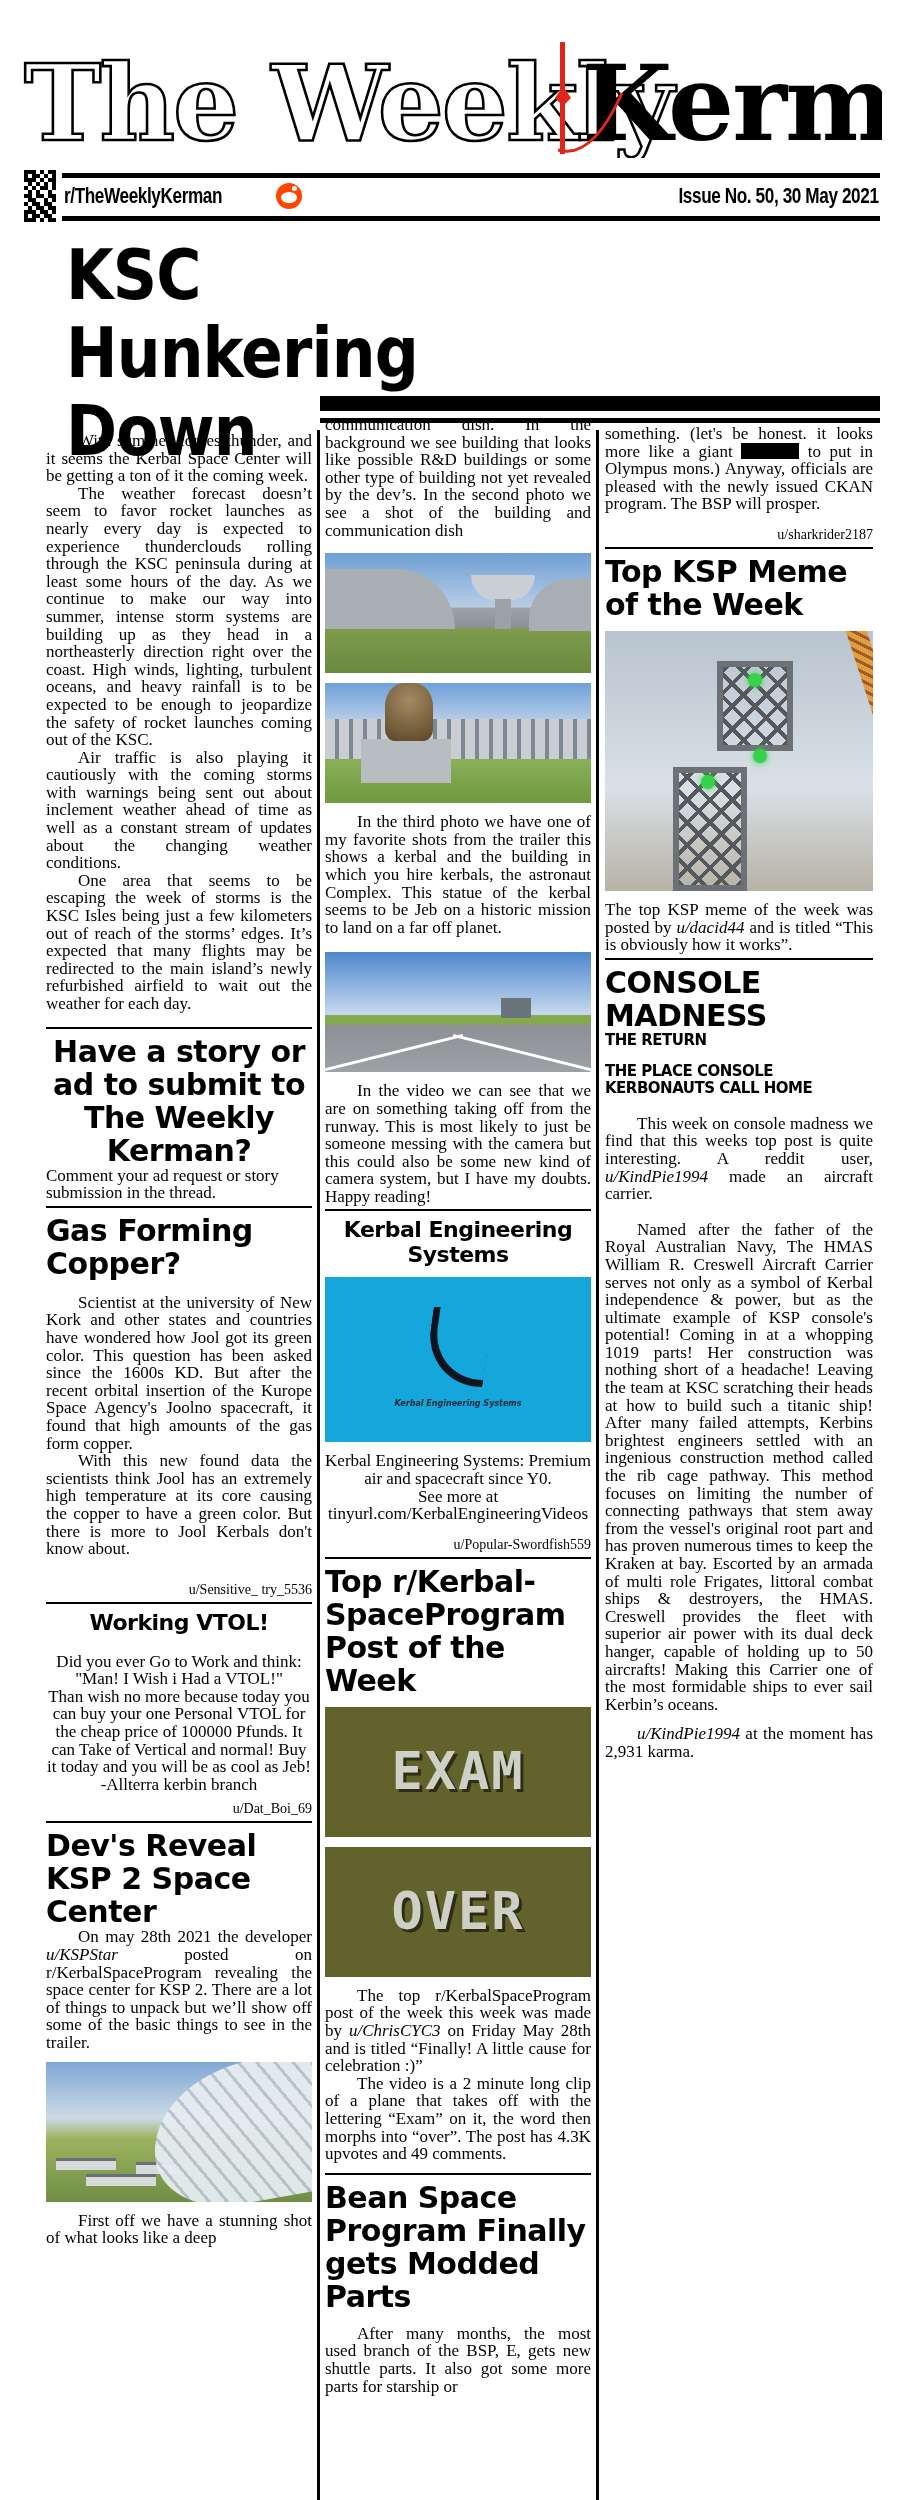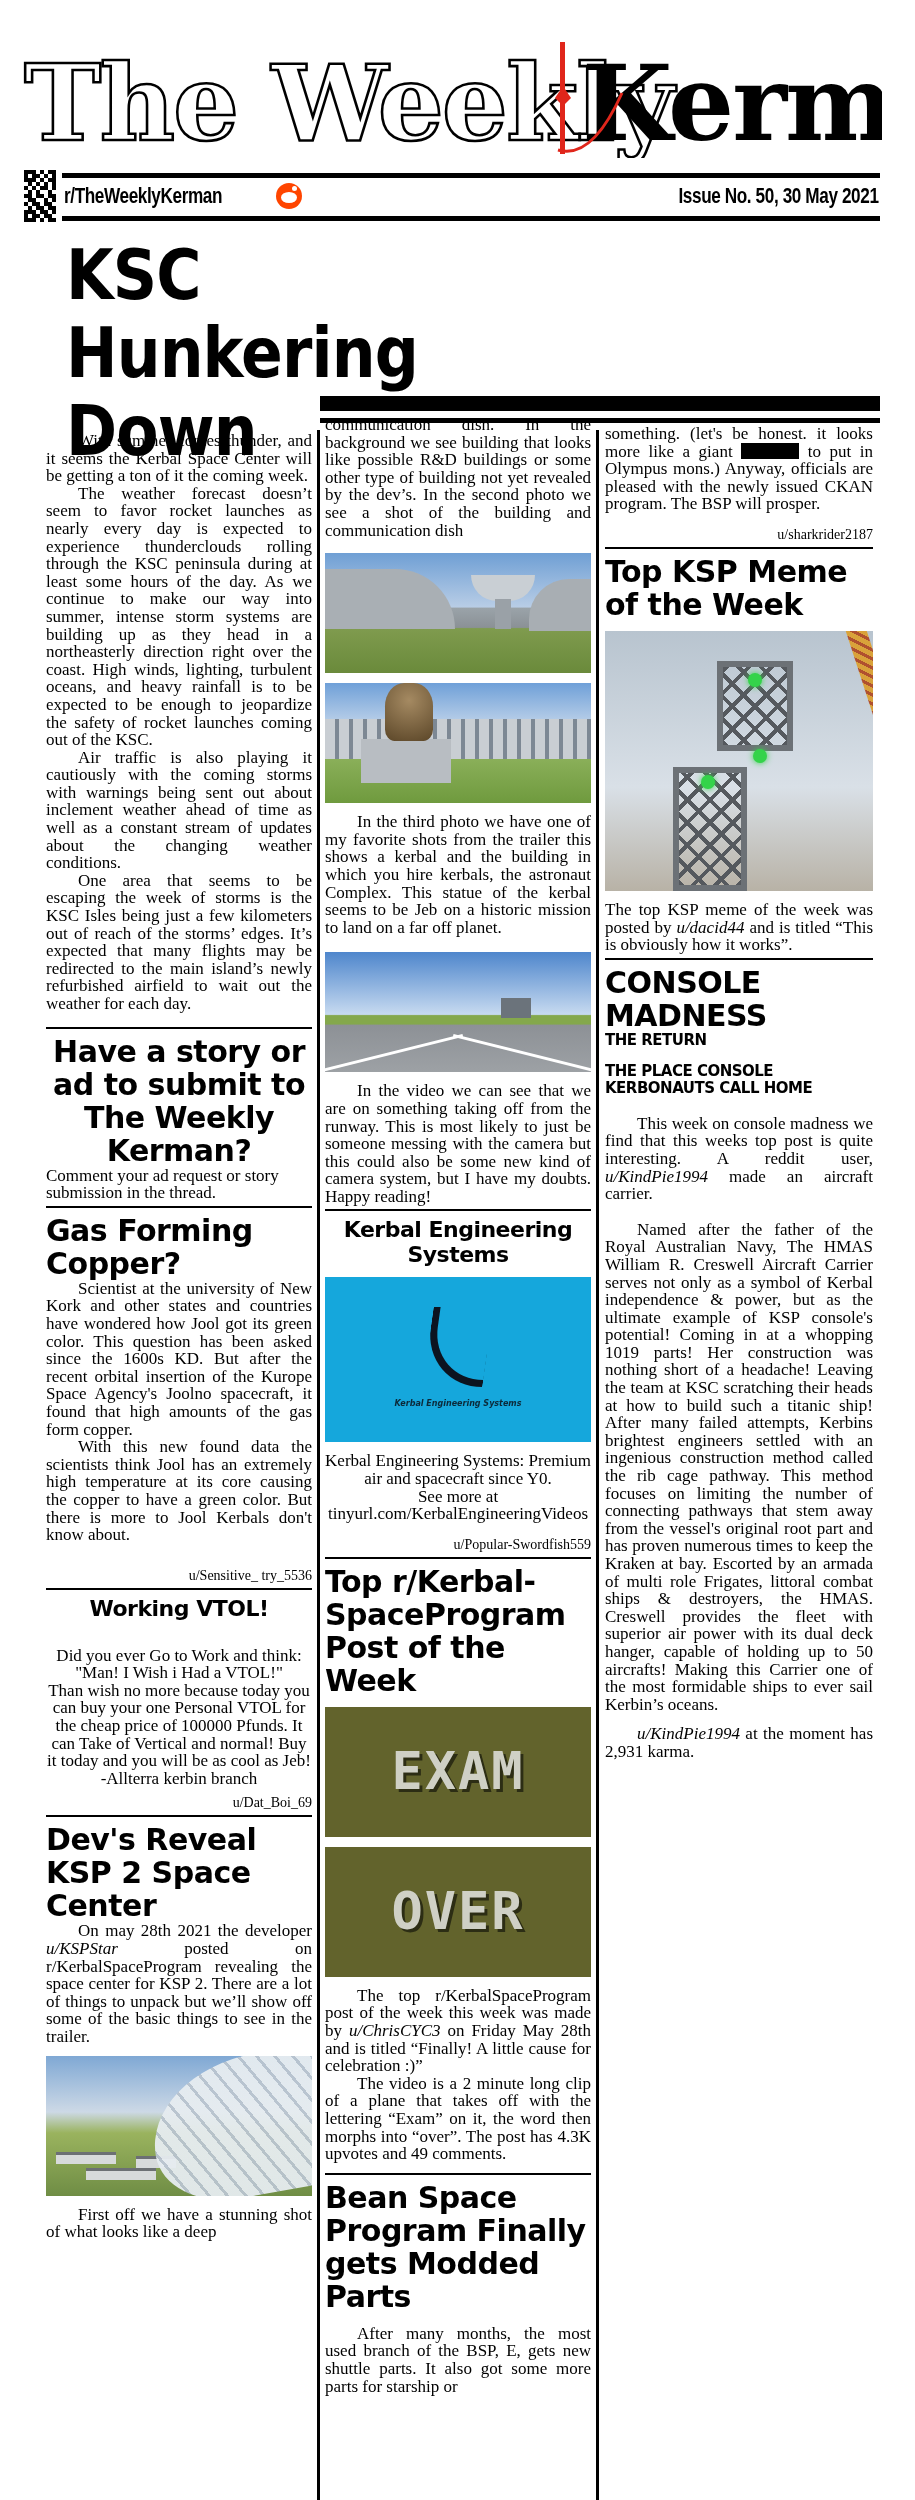--- a/index.html
+++ b/index.html
@@ -216,28 +216,28 @@
     <p class="body">Air traffic is also playing it cautiously with the coming storms with warnings being sent out about inclement weather ahead of time as well as a constant stream of updates about the changing weather conditions.</p>
     <p class="body">One area that seems to be escaping the week of storms is the KSC Isles being just a few kilometers out of reach of the storms’ edges. It’s expected that many flights may be redirected to the main island’s newly refurbished airfield to wait out the weather for each day.</p>
   </article>
   <hr class="sep" style="margin-top:14px;">
   <section>
     <h2 class="h-sans h-center h-big">Have a story or ad to submit to The Weekly Kerman?</h2>
     <p>Comment your ad request or story submission in the thread.</p>
   </section>
   <hr class="sep">
   <article>
-    <h2 class="h-sans h-big" style="">Gas Forming Copper?</h2>
+    <h2 class="h-sans h-big" style="margin-bottom:14px;">Gas Forming Copper?</h2>
     <p class="body">Scientist at the university of New Kork and other states and countries have wondered how Jool got its green color. This question has been asked since the 1600s KD. But after the recent orbital insertion of the Kurope Space Agency's Joolno spacecraft, it found that high amounts of the gas form copper.</p>
     <p class="body">With this new found data the scientists think Jool has an extremely high temperature at its core causing the copper to have a green color. But there is more to Jool Kerbals don't know about.</p>
     <div class="byline" style="margin-top:24px;">u/Sensitive_ try_5536</div>
   </article>
   <hr class="sep">
   <section>
-    <h2 class="h-sans h-center h-sm" style="margin-bottom:26px;">Working VTOL!</h2>
+    <h2 class="h-sans h-center h-sm" style="margin-bottom:18px;">Working VTOL!</h2>
     <p class="center-text">Did you ever Go to Work and think:</p>
     <p class="center-text">"Man! I Wish i Had a VTOL!"</p>
     <p class="center-text">Than wish no more because today you can buy your one Personal VTOL for the cheap price of 100000 Pfunds. It can Take of Vertical and normal! Buy it today and you will be as cool as Jeb!</p>
     <p class="center-text">-Allterra kerbin branch</p>
     <div class="byline" style="margin-top:8px;">u/Dat_Boi_69</div>
   </section>
   <hr class="sep">
   <article>
     <h2 class="h-sans h-big">Dev's Reveal KSP 2 Space Center</h2>
     <p class="body">

